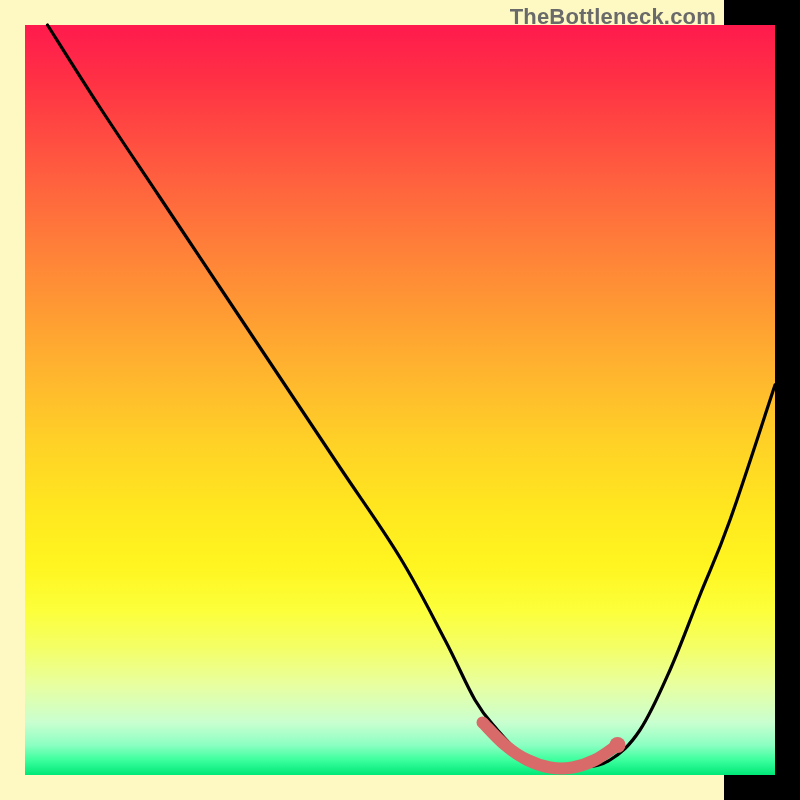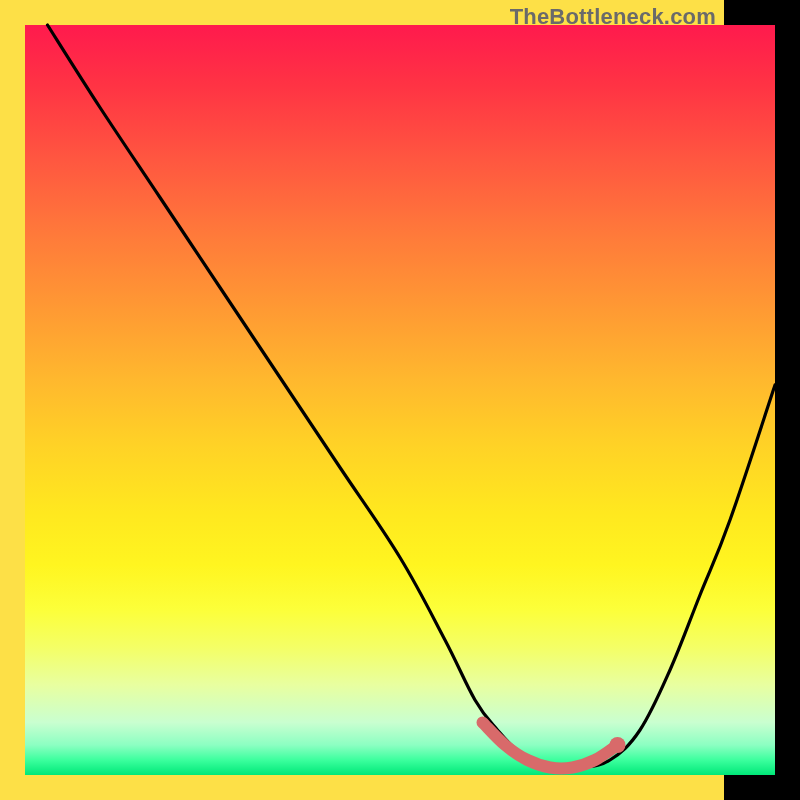--- a/index.html
+++ b/index.html
@@ -1,21 +1,21 @@
 <!DOCTYPE html>
 <html><head>
 <meta charset="utf-8">
 <style>
   * { margin: 0; padding: 0; box-sizing: border-box; }
   html, body { width: 800px; height: 800px; overflow: hidden; background: #000; }
   .frame {
     position: relative;
     width: 724px;
     height: 800px;
-    background: #fde047;
+    background: #fef9c3;
     padding-left: 41px;
   }
   .plot-area {
     position: absolute;
     left: 25px;
     top: 25px;
     width: 750px;
     height: 750px;
     background: linear-gradient(to bottom,
       #ff1a4d 0%,

